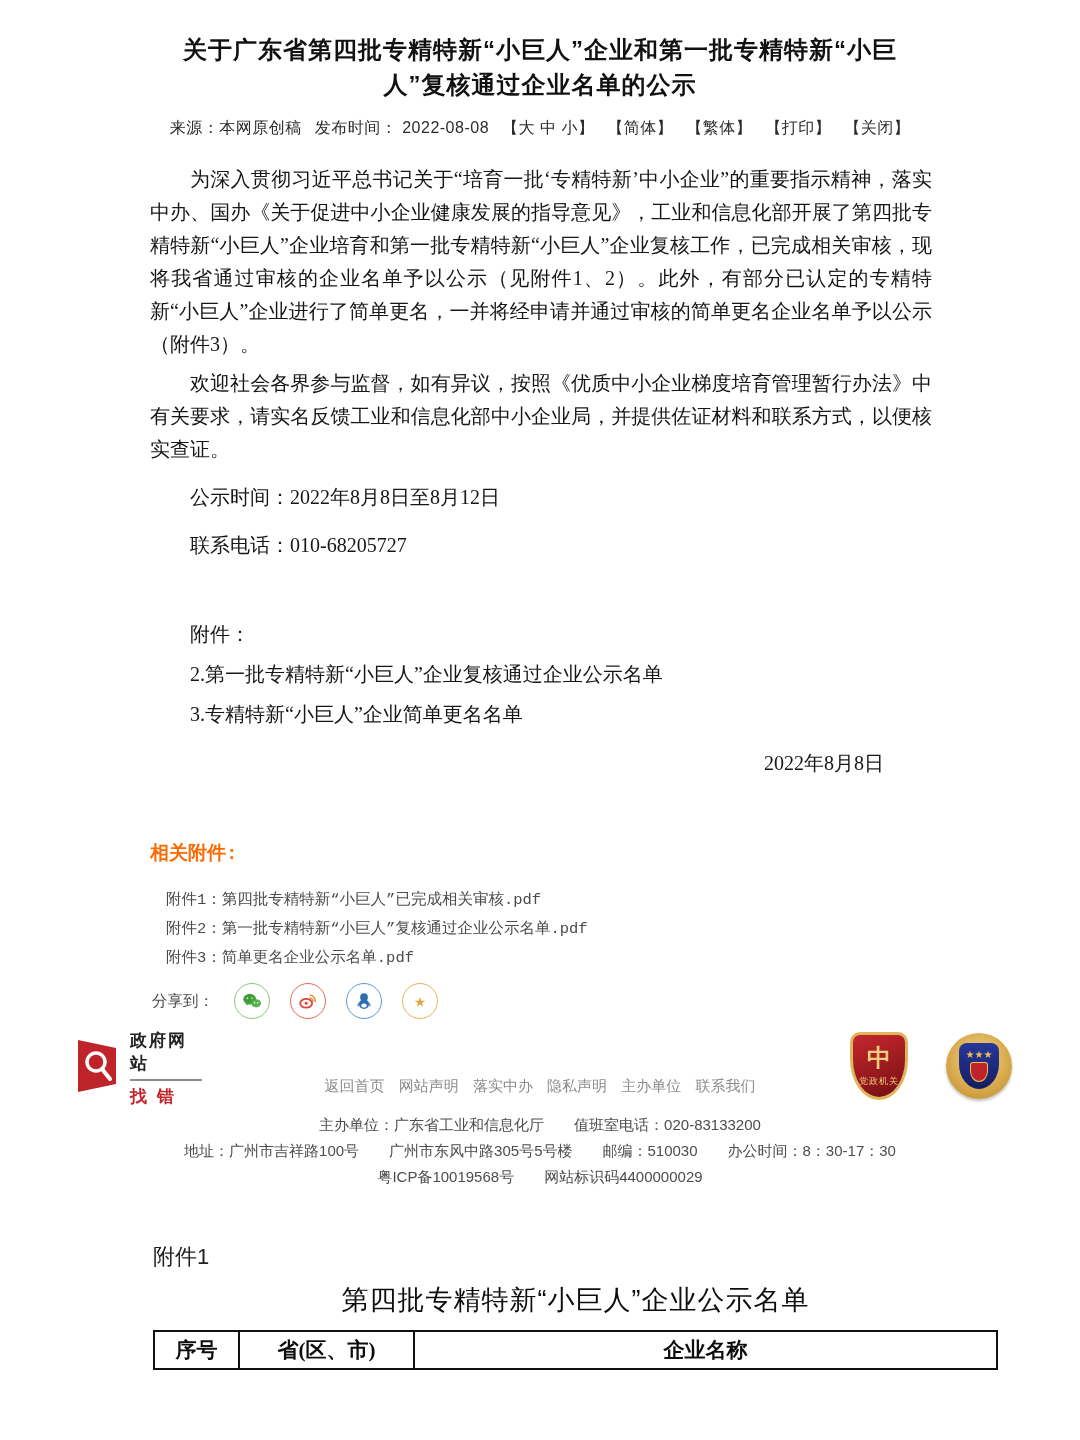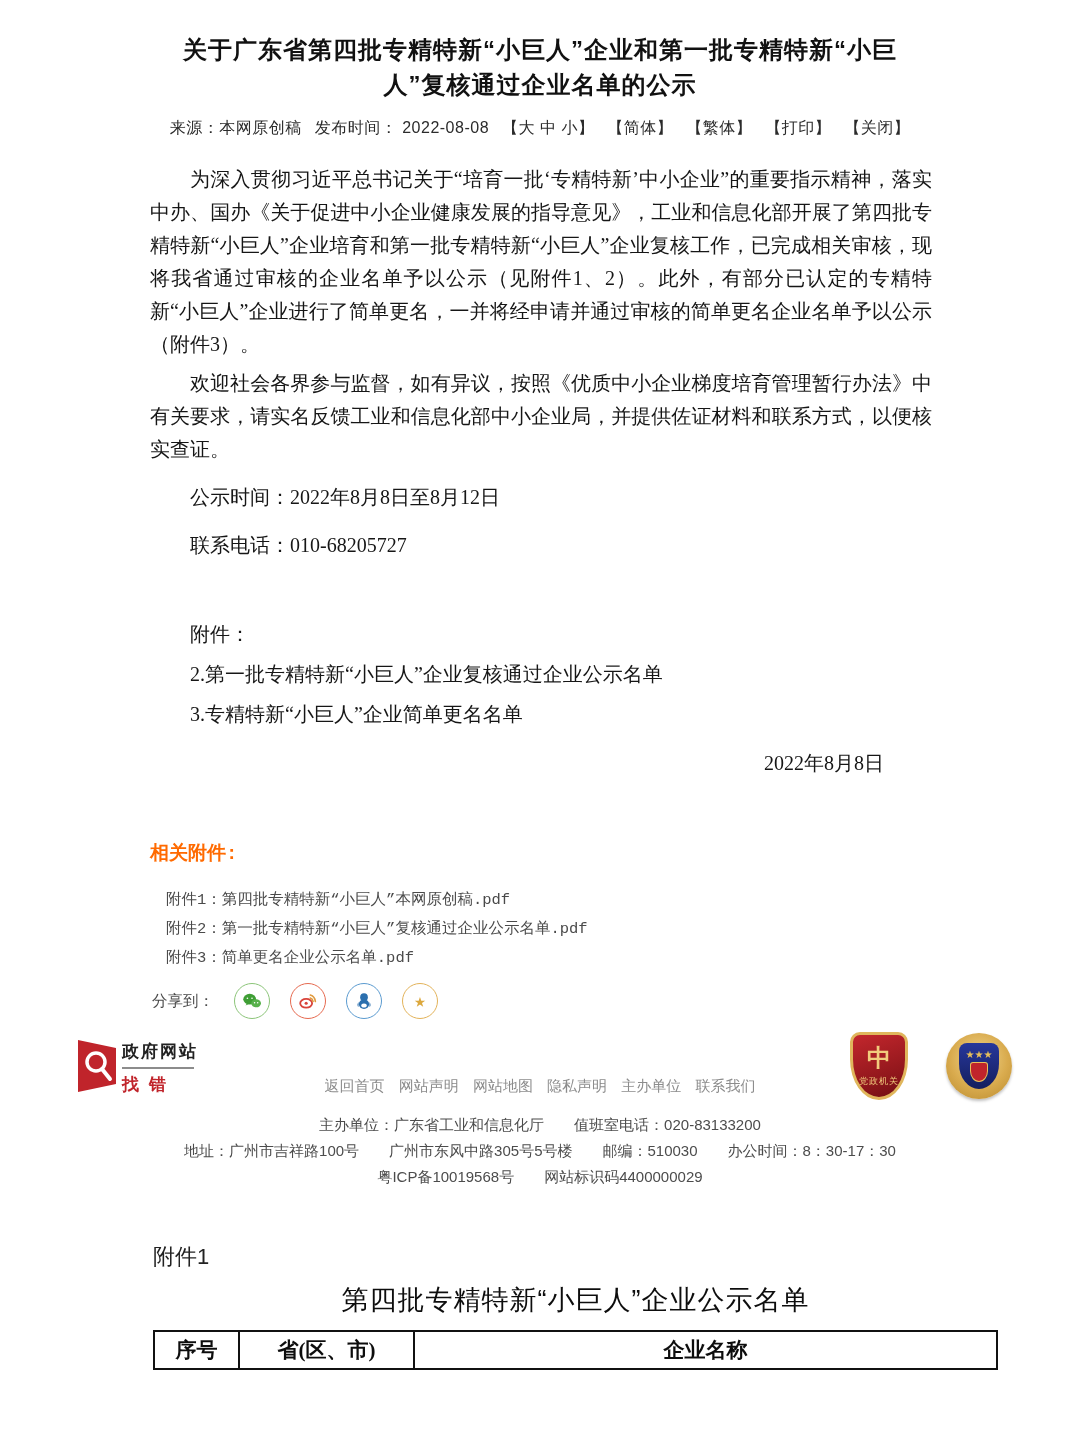--- a/index.html
+++ b/index.html
@@ -53,21 +53,21 @@
   
   .footer-nav {
     margin-top:58px; text-align:center;
     font-size:15px; color:#8c8c8c;
   }
   .footer-nav span { margin:0 5px; cursor:pointer; }
   .footer-info { margin-top:16px; text-align:center; font-size:15px; color:#4c4c4c; line-height:26px; }
   
   .error-badge {
     position:absolute; left:58px; top:1028px; width:126px; height:80px;
-    display:flex; align-items:center; cursor:pointer;
+    display:flex; align-items:center; gap:8px; cursor:pointer;
   }
   .error-badge-text { display:flex; flex-direction:column; }
   .error-badge-line1 { font-size:17px; font-weight:bold; color:#222; letter-spacing:2px; }
   .error-badge-divider { height:2px; background:#8c8c8c; margin:4px 0; width:72px; }
   .error-badge-line2 { font-size:17px; font-weight:bold; color:#c0242b; letter-spacing:10px; }
   
   .party-badge {
     position:absolute; left:832px; top:1032px; width:58px; height:68px;
     background:linear-gradient(160deg,#c3272d 0%,#8e161b 70%,#6e0f13 100%);
     border:3px solid #e0b65c;
@@ -139,21 +139,21 @@
       <p class="attach-line">2.第一批专精特新“小巨人”企业复核通过企业公示名单</p>
       <p class="attach-line">3.专精特新“小巨人”企业简单更名名单</p>
     </div>
 
     <p class="signature-date">2022年8月8日</p>
   </div>
 
   <div class="related">
     <div class="related-heading">相关附件:</div>
     <div class="related-files">
-      <div class="related-file">附件1：第四批专精特新“小巨人”本网原创稿.pdf</div>
+      <div class="related-file">附件1：第四批专精特新“小巨人”已完成相关审核.pdf</div>
       <div class="related-file">附件2：第一批专精特新“小巨人”复核通过企业公示名单.pdf</div>
       <div class="related-file">附件3：简单更名企业公示名单.pdf</div>
     </div>
     <div class="share-row">
       <span class="share-label">分享到：</span>
       <span class="share-icon icon-wechat">
         <svg width="22" height="22" viewBox="0 0 24 24">
           <ellipse cx="9.5" cy="10" rx="7" ry="5.8" fill="#3f9e35"></ellipse>
           <path d="M7 14 L5 17 L9 15 Z" fill="#3f9e35"></path>
           <ellipse cx="16.5" cy="14.5" rx="5.3" ry="4.4" fill="#58b14c"></ellipse>
@@ -180,21 +180,21 @@
           <ellipse cx="12" cy="17" rx="3" ry="2.2" fill="#fff"></ellipse>
         </svg>
       </span>
       <span class="share-icon icon-qzone">★</span>
     </div>
   </div>
 
   <div class="footer-nav">
     <span>返回首页</span>
     <span>网站声明</span>
-    <span>网站地图</span>
+    <span>落实中办</span>
     <span>隐私声明</span>
     <span>主办单位</span>
     <span>联系我们</span>
   </div>
 
   <div class="footer-info">
     <div>主办单位：广东省工业和信息化厅　　值班室电话：020-83133200</div>
     <div>地址：广州市吉祥路100号　　广州市东风中路305号5号楼　　邮编：510030　　办公时间：8：30-17：30</div>
     <div>粤ICP备10019568号　　网站标识码4400000029</div>
   </div>

